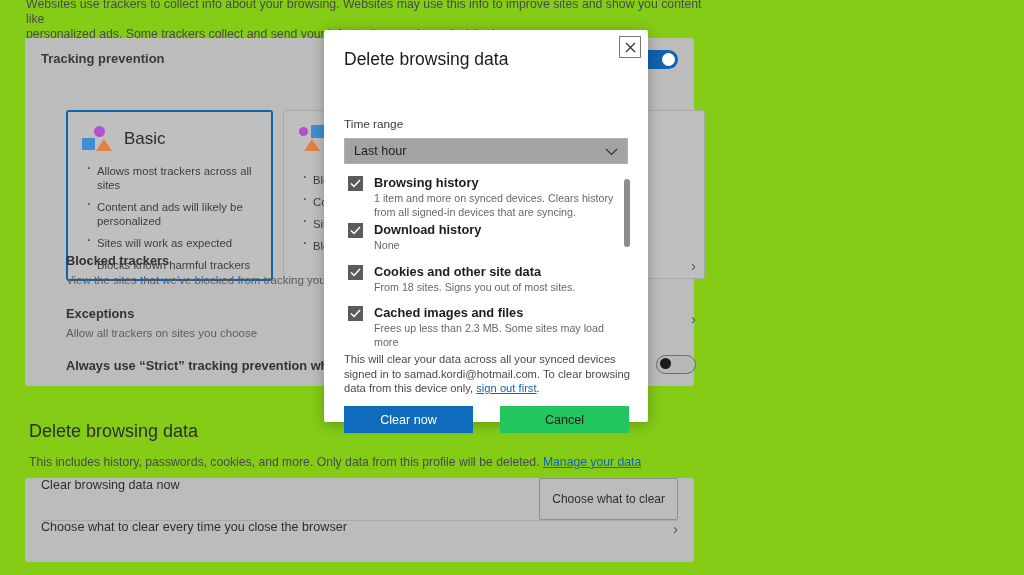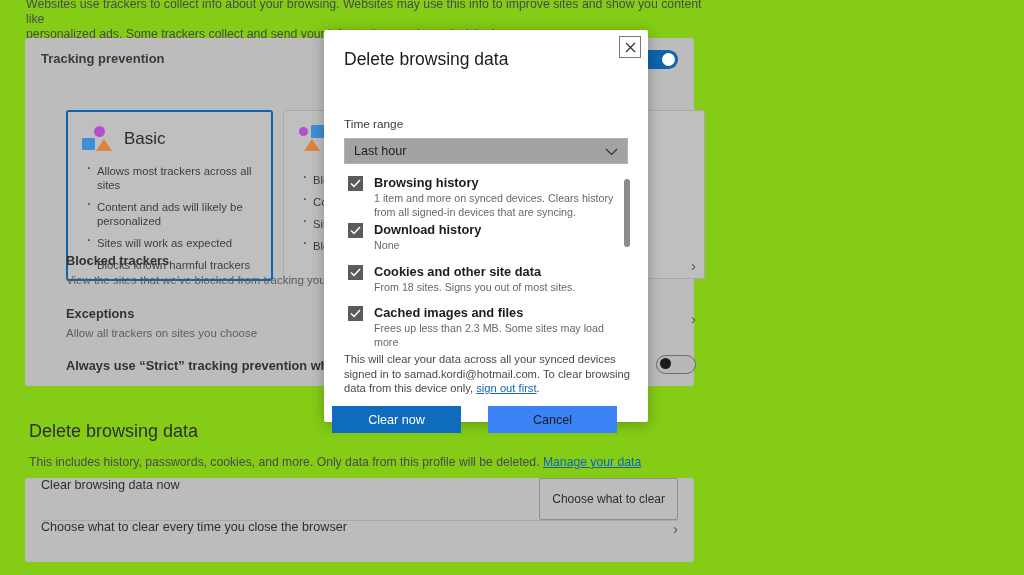--- a/index.html
+++ b/index.html
@@ -362,37 +362,37 @@
     line-height: 14.5px;
     color: #494949;
   }
   .note a {
     color: #1364b8;
     text-decoration: underline;
   }
 
   .dlg-buttons {
     position: absolute;
-    left: 8px; top: 376px;
+    left: 20px; top: 376px;
     width: 285px;
     display: flex;
     gap: 27px;
   }
   .btn-primary {
     width: 139px; height: 27px;
     background: #0f6cbd;
     color: #ffffff;
     border: none;
     font-family: "Liberation Sans", sans-serif;
     font-size: 12.6px;
     cursor: pointer;
   }
   .btn-secondary {
     width: 139px; height: 27px;
-    background: #3b82f6;
+    background: #22c55e;
     color: #1c1c1c;
     border: none;
     font-family: "Liberation Sans", sans-serif;
     font-size: 12.6px;
     cursor: pointer;
   }
 </style>
 </head>
 <body>
 

